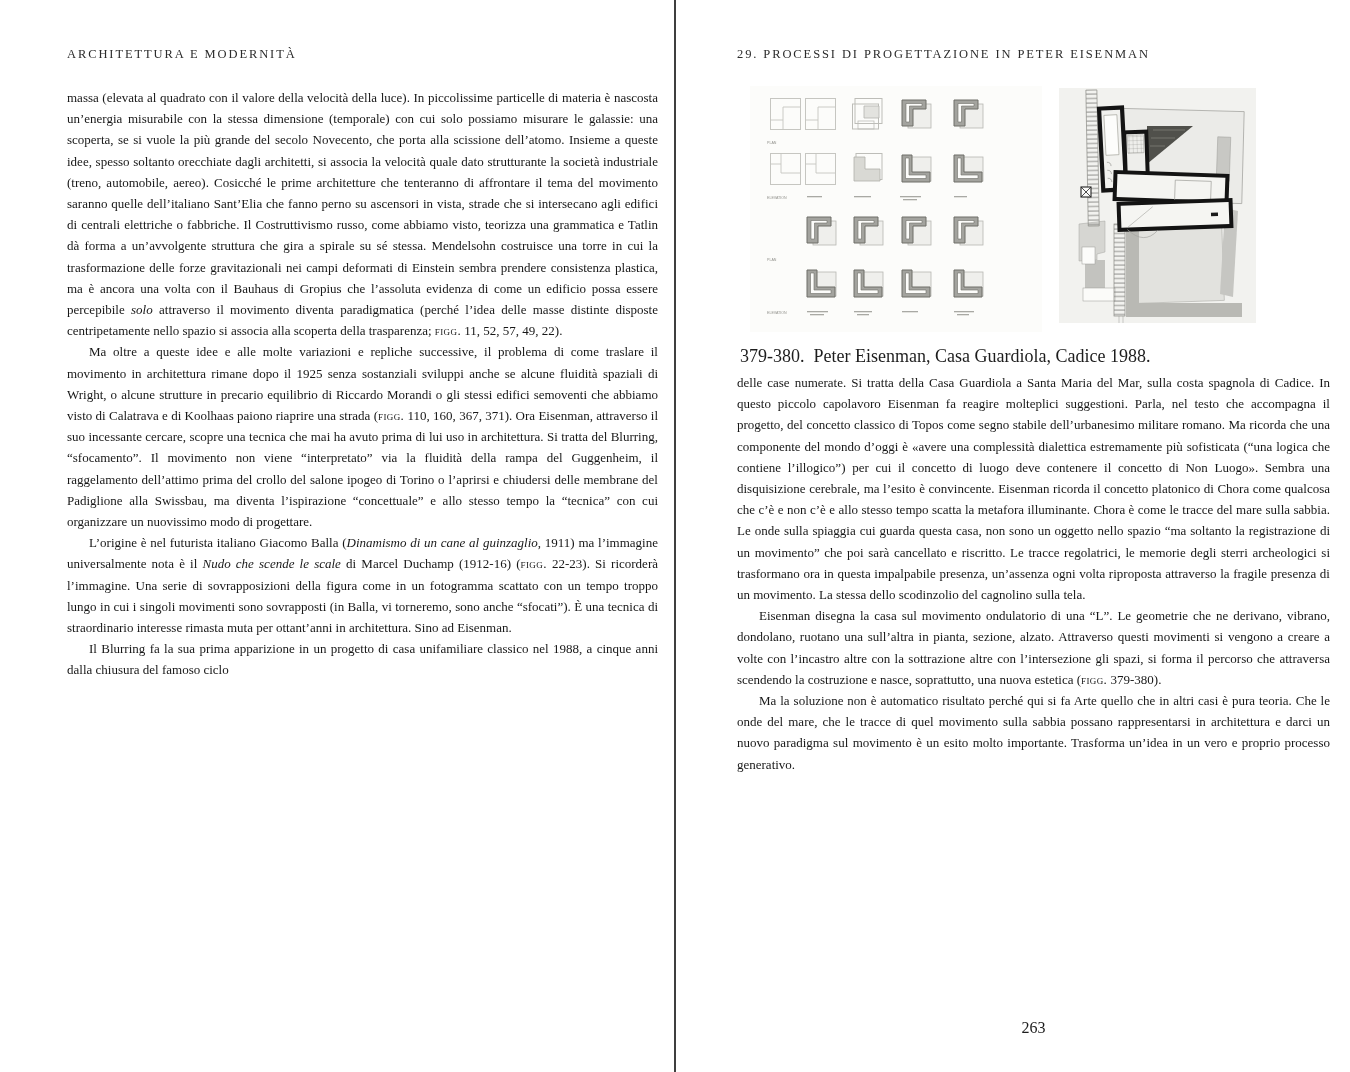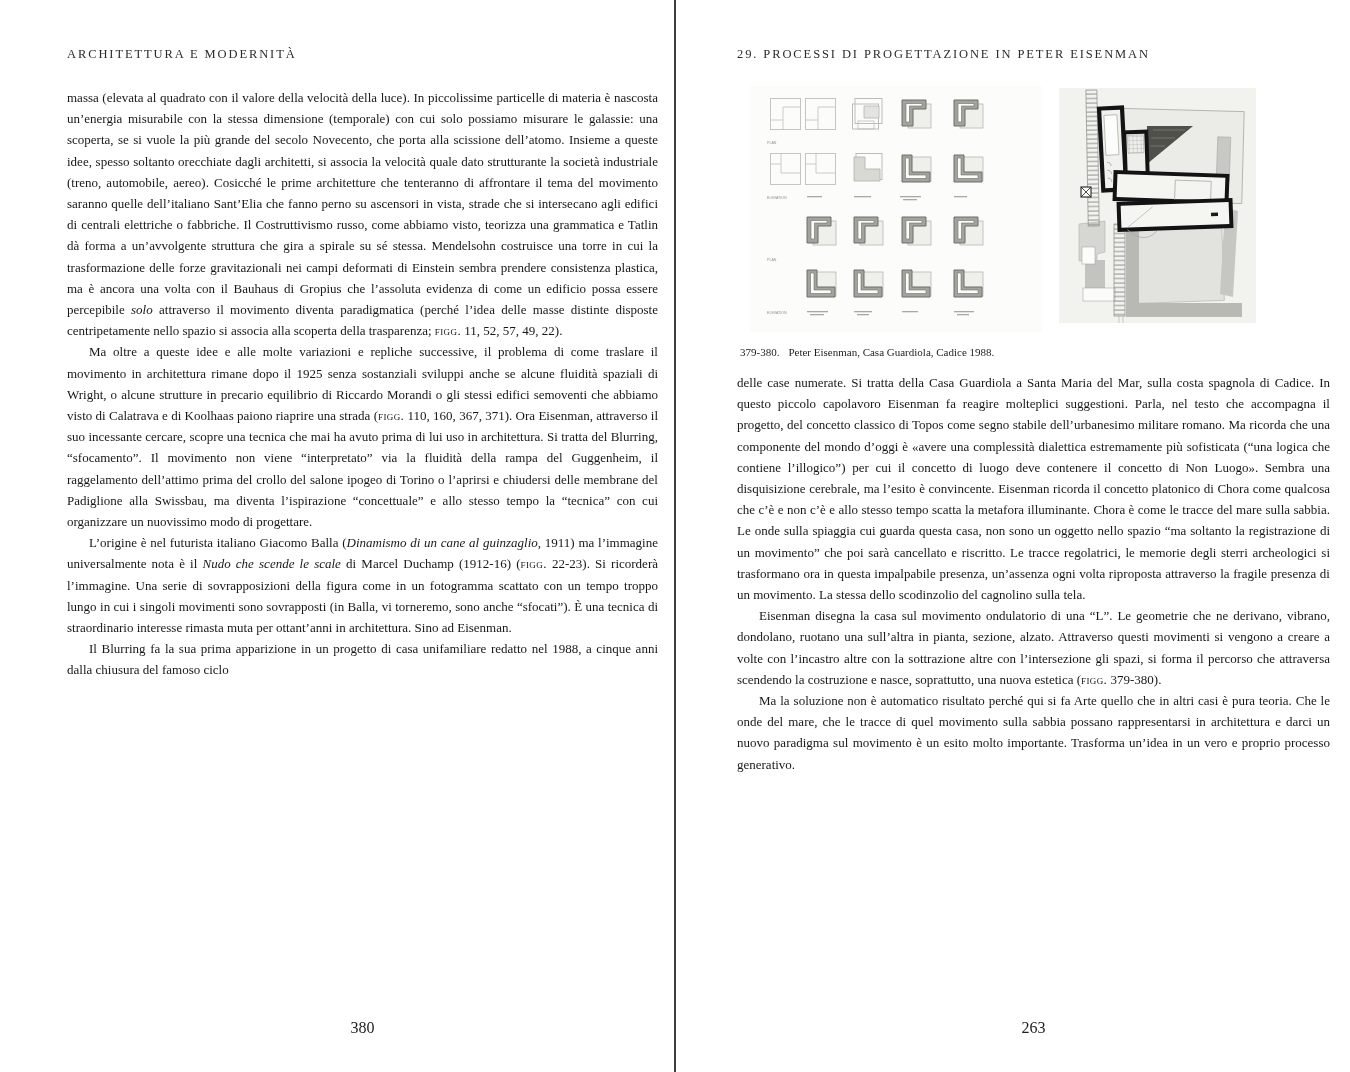--- a/index.html
+++ b/index.html
@@ -24,40 +24,39 @@
   #page-left .body-text{top:87px}
   #page-right .body-text{top:372px}
   .para{margin:0;padding:0}
   .para.indent{text-indent:22px}
   .it{font-style:italic}
   .sc{font-variant:small-caps;letter-spacing:.4px}
   .page-number{
     position:absolute;top:1019px;left:0;right:0;text-align:center;
     font-size:16px;color:#1d1d1d;
   }
-  .fig-caption{position:absolute;top:346px;left:3px;font-size:11px;color:#1d1d1d;white-space:nowrap}
+  .fig-caption{position:absolute;top:346px;left:3px;font-size:18px;color:#1d1d1d;white-space:nowrap}
   .cap-num{margin-right:9px}
   #fig-diagrams{position:absolute;left:13px;top:86px;background:#fcfcfa}
   #fig-plan{position:absolute;left:320px;top:84px}
   svg text{font-family:"Liberation Sans", sans-serif}
 </style>
 </head>
 <body>
 
 <div class="spine"></div>
 
 <div class="page" id="page-left">
   <div class="running-head">ARCHITETTURA E MODERNITÀ</div>
   <div class="body-text">
       <p class="para"><span>massa (elevata al quadrato con il valore della velocità della luce). In piccolissime particelle di materia è nascosta un’energia misurabile con la stessa dimensione (temporale) con cui solo possiamo misurare le galassie: una scoperta, se si vuole la più grande del secolo Novecento, che porta alla scissione dell’atomo. Insieme a queste idee, spesso soltanto orecchiate dagli architetti, si associa la velocità quale dato strutturante la società industriale (treno, automobile, aereo). Cosicché le prime architetture che tenteranno di affrontare il tema del movimento saranno quelle dell’italiano Sant’Elia che fanno perno su ascensori in vista, strade che si intersecano agli edifici di centrali elettriche o fabbriche. Il Costruttivismo russo, come abbiamo visto, teorizza una grammatica e Tatlin dà forma a un’avvolgente struttura che gira a spirale su sé stessa. Mendelsohn costruisce una torre in cui la trasformazione delle forze gravitazionali nei campi deformati di Einstein sembra prendere consistenza plastica, ma è ancora una volta con il Bauhaus di Gropius che l’assoluta evidenza di come un edificio possa essere percepibile </span><span class="it">solo</span><span> attraverso il movimento diventa paradigmatica (perché l’idea delle masse distinte disposte centripetamente nello spazio si associa alla scoperta della trasparenza; </span><span class="sc">figg.</span><span> 11, 52, 57, 49, 22).</span></p>
       <p class="para indent"><span>Ma oltre a queste idee e alle molte variazioni e repliche successive, il problema di come traslare il movimento in architettura rimane dopo il 1925 senza sostanziali sviluppi anche se alcune fluidità spaziali di Wright, o alcune strutture in precario equilibrio di Riccardo Morandi o gli stessi edifici semoventi che abbiamo visto di Calatrava e di Koolhaas paiono riaprire una strada (</span><span class="sc">figg.</span><span> 110, 160, 367, 371). Ora Eisenman, attraverso il suo incessante cercare, scopre una tecnica che mai ha avuto prima di lui uso in architettura. Si tratta del Blurring, “sfocamento”. Il movimento non viene “interpretato” via la fluidità della rampa del Guggenheim, il raggelamento dell’attimo prima del crollo del salone ipogeo di Torino o l’aprirsi e chiudersi delle membrane del Padiglione alla Swissbau, ma diventa l’ispirazione “concettuale” e allo stesso tempo la “tecnica” con cui organizzare un nuovissimo modo di progettare.</span></p>
       <p class="para indent"><span>L’origine è nel futurista italiano Giacomo Balla (</span><span class="it">Dinamismo di un cane al guinzaglio</span><span>, 1911) ma l’immagine universalmente nota è il </span><span class="it">Nudo che scende le scale</span><span> di Marcel Duchamp (1912-16) (</span><span class="sc">figg.</span><span> 22-23). Si ricorderà l’immagine. Una serie di sovrapposizioni della figura come in un fotogramma scattato con un tempo troppo lungo in cui i singoli movimenti sono sovrapposti (in Balla, vi torneremo, sono anche “sfocati”). È una tecnica di straordinario interesse rimasta muta per ottant’anni in architettura. Sino ad Eisenman.</span></p>
-      <p class="para indent"><span>Il Blurring fa la sua prima apparizione in un progetto di casa unifamiliare redatto nel 1988, a cinque anni dalla chiusura del famoso ciclo</span></p>
+      <p class="para indent"><span>Il Blurring fa la sua prima apparizione in un progetto di casa unifamiliare classico nel 1988, a cinque anni dalla chiusura del famoso ciclo</span></p>
     </div>
-  <div class="page-number">380</div>
 </div>
 
 <div class="page" id="page-right">
   <div class="running-head">29.  PROCESSI DI PROGETTAZIONE IN PETER EISENMAN</div>
 
   <svg id="fig-diagrams" width="292" height="246" viewBox="0 0 292 246" xmlns="http://www.w3.org/2000/svg">
     <defs>
       <g id="cpA">
           <rect x="0.5" y="0.5" width="30" height="31" fill="none" stroke="#c6c6c1"></rect>
           <path d="M13 9 H30.5 M13 9 V31.5 M13 22 H0.5" fill="none" stroke="#c6c6c1" stroke-width="0.9"></path>

